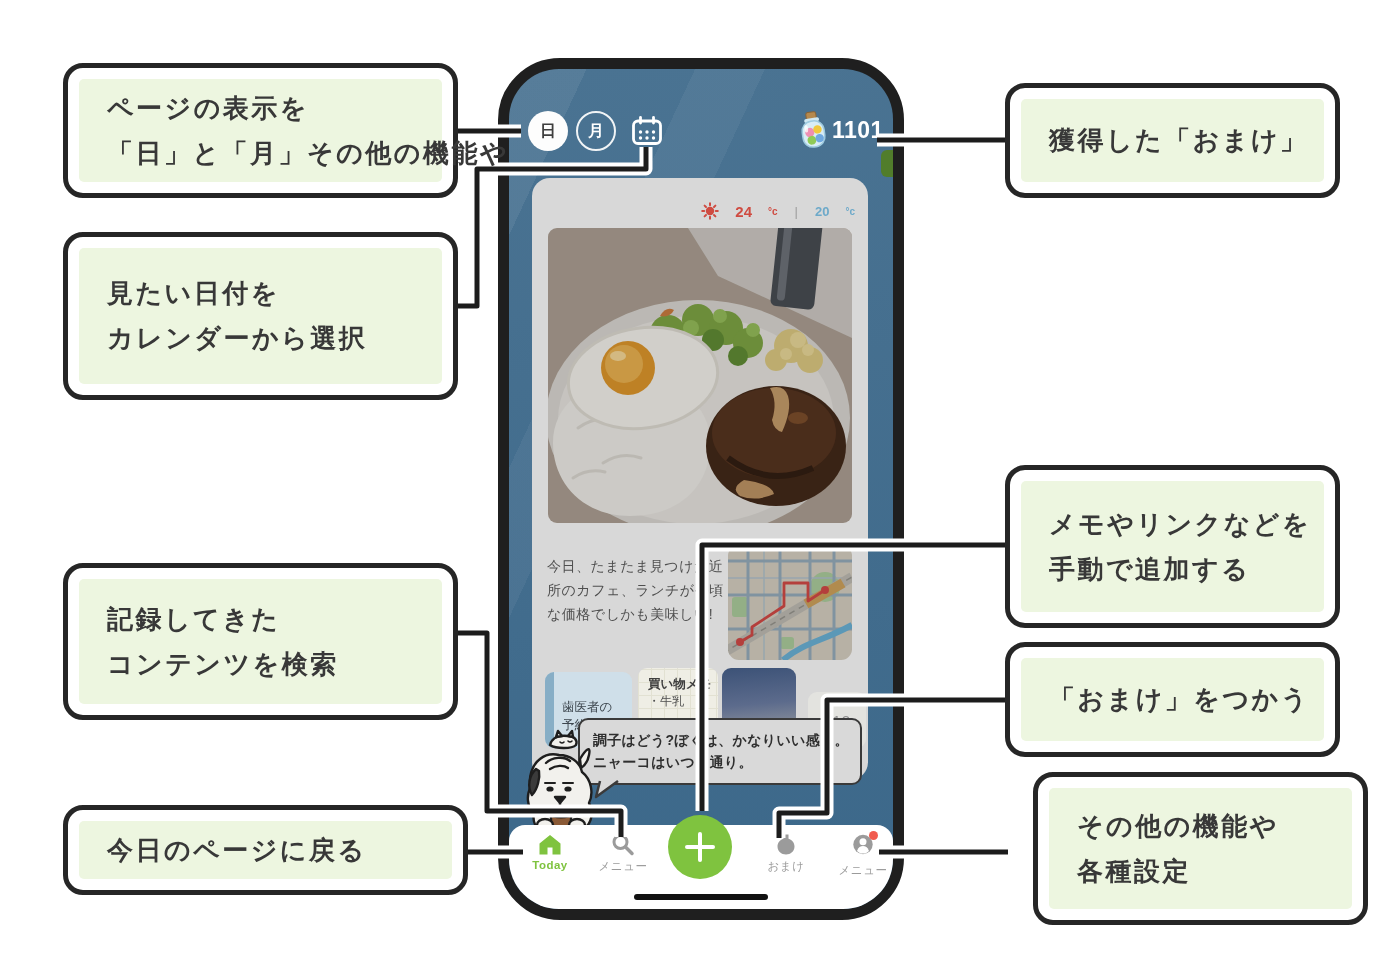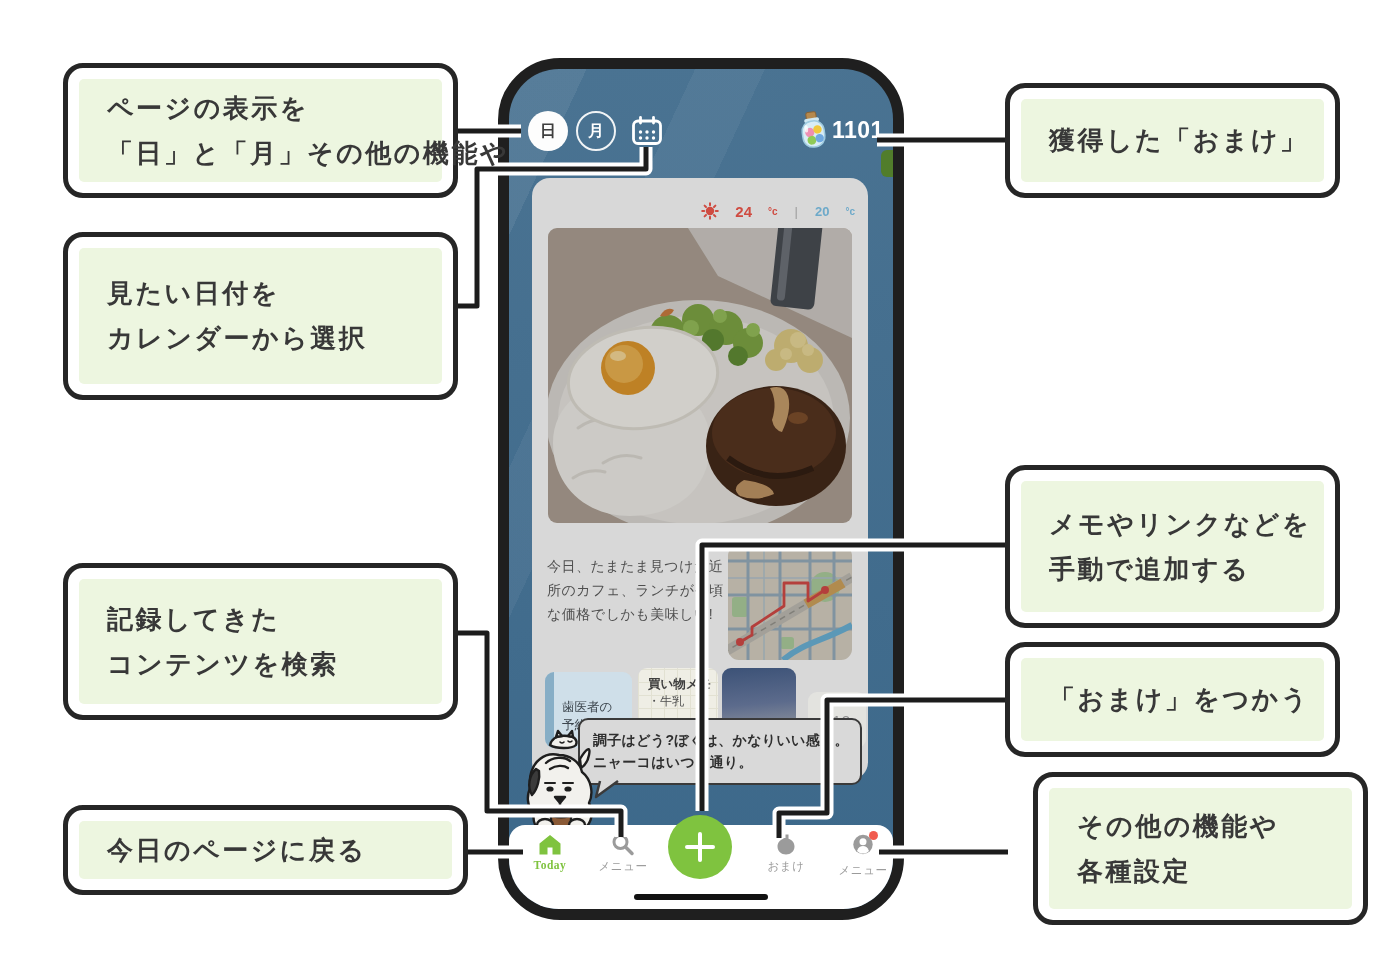--- a/index.html
+++ b/index.html
@@ -88,21 +88,21 @@
   #bubble{position:absolute;left:69px;top:649px;width:284px;height:67px;background:#d9d9d9;
     border:2.5px solid #3a3a3a;border-radius:10px;z-index:3;padding:9px 0 0 13px;}
   .bubble-line{font-size:14px;font-weight:600;color:#2f2f2f;line-height:22px;letter-spacing:0.3px;white-space:nowrap;}
   #bubble-tail{position:absolute;left:14px;bottom:-16px;}
   #dog{position:absolute;left:3px;top:656px;width:95px;height:112px;z-index:3;}
 
   
   #navbar{position:absolute;left:0;bottom:0;width:100%;height:84px;background:#fff;
     border-radius:16px 16px 0 0;z-index:5;}
   .nav-item{position:absolute;top:8px;width:64px;display:flex;flex-direction:column;align-items:center;gap:3px;}
-  .nav-label{font-size:11.5px;color:var(--nav-gray);letter-spacing:0.5px;font-family:Liberation Serif, serif;}
+  .nav-label{font-size:11.5px;color:var(--nav-gray);letter-spacing:0.5px;}
   #nav-today{left:9px;} #nav-today .nav-label{color:var(--accent-green);font-weight:700;}
   #nav-find{left:82px;} #nav-omake{left:245px;} #nav-menu{left:322px;}
   #menu-icon-wrap{position:relative;}
   #menu-dot{position:absolute;right:-3px;top:-2px;width:9px;height:9px;border-radius:50%;background:var(--badge-red);}
   #plus-btn{position:absolute;left:159px;top:-10px;width:64px;height:64px;border-radius:50%;
     background:var(--accent-green);}
   #plus-btn::before,#plus-btn::after{content:"";position:absolute;background:#fff;border-radius:2px;}
   #plus-btn::before{left:17px;top:30px;width:30px;height:4px;}
   #plus-btn::after{left:30px;top:17px;width:4px;height:30px;}
   #home-indicator{position:absolute;left:50%;transform:translateX(-50%);bottom:9px;width:134px;height:6px;

